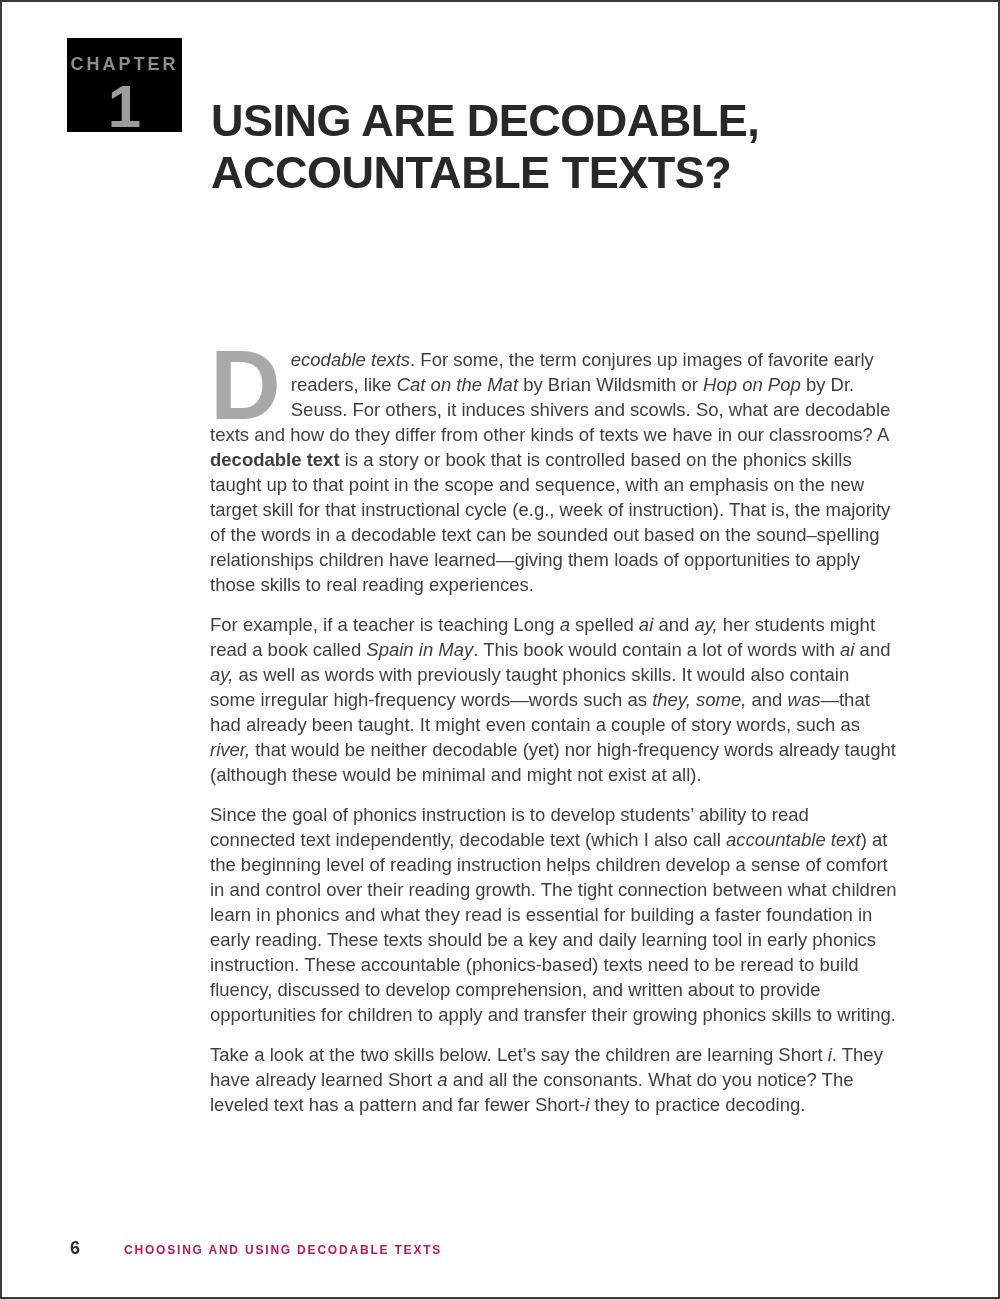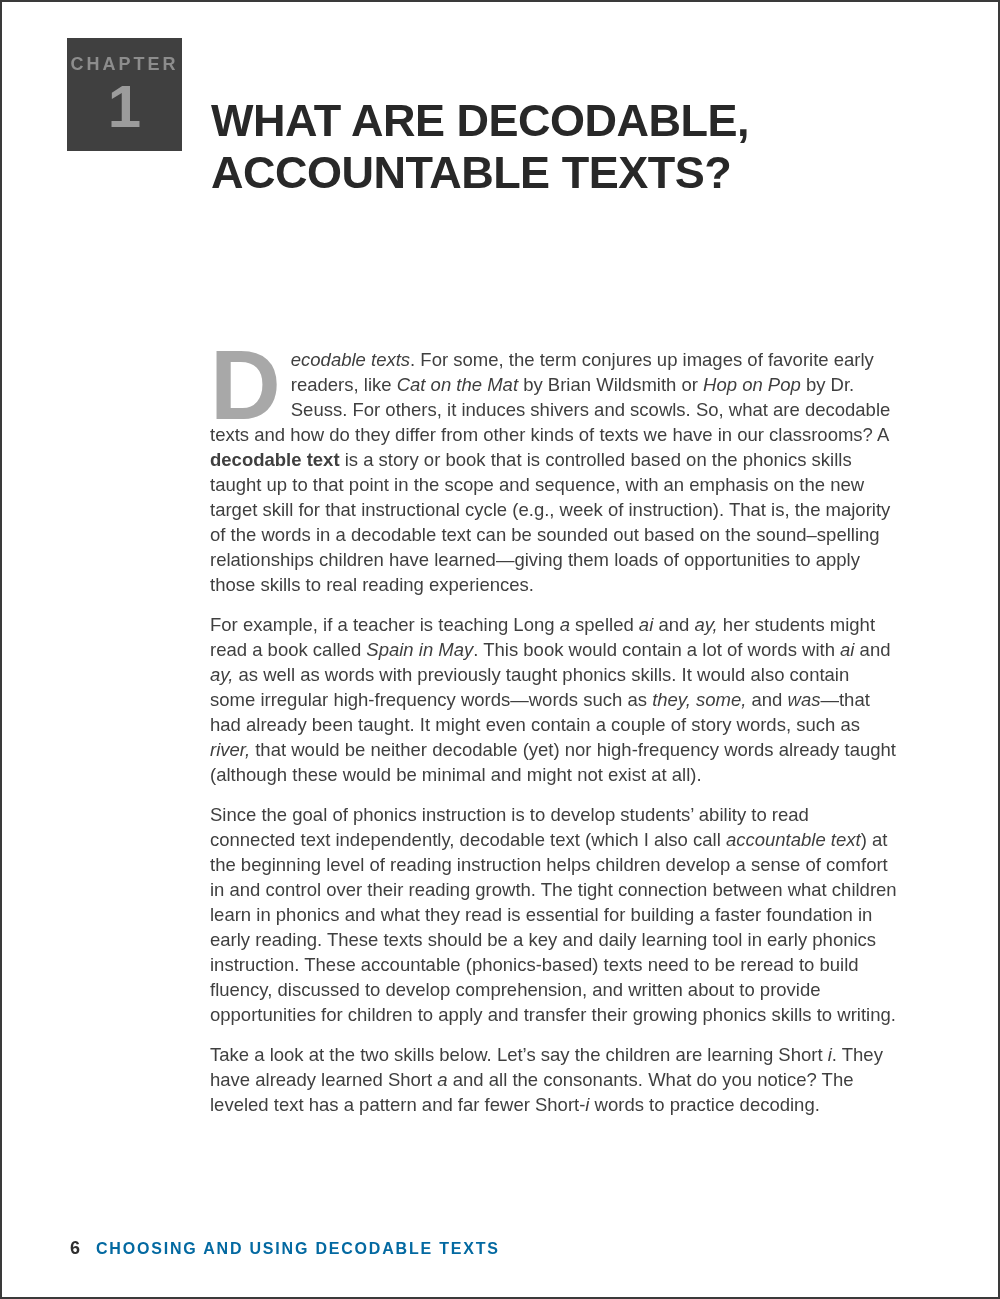--- a/index.html
+++ b/index.html
@@ -15,22 +15,22 @@
     box-sizing: border-box;
     background: #ffffff;
     border: 2px solid #3a3a3a;
     overflow: hidden;
   }
   .chapter-box {
     position: absolute;
     left: 65px;
     top: 36px;
     width: 115px;
-    height: 113px;
-    background: #404040;
+    height: 94px;
+    background: #000000;
     text-align: center;
   }
   .chapter-label {
     margin-top: 16px;
     font-size: 18px;
     font-weight: bold;
     letter-spacing: 3px;
     color: #8d8d8d;
   }
   .chapter-number {
@@ -78,47 +78,47 @@
     top: 1236px;
     display: flex;
     align-items: baseline;
   }
   .footer-page-number {
     font-size: 18px;
     font-weight: bold;
     color: #2e2e2e;
   }
   .footer-running-title {
-    margin-left: 16px;
-    font-size: 16px;
+    margin-left: 44px;
+    font-size: 12px;
     font-weight: bold;
     letter-spacing: 1.8px;
-    color: #0369a1;
+    color: #be185d;
   }
 </style>
 </head>
 <body>
 
 <div class="page">
 
   <div class="chapter-box">
     <div class="chapter-label">CHAPTER</div>
     <div class="chapter-number">1</div>
   </div>
 
   <div class="page-title">
-    <div>WHAT ARE DECODABLE,</div>
+    <div>USING ARE DECODABLE,</div>
     <div>ACCOUNTABLE TEXTS?</div>
   </div>
 
   <div class="article">
       <p class="body-para"><span class="dropcap">D</span><span class="it">ecodable texts</span><span>. For some, the term conjures up images of favorite early readers, like </span><span class="it">Cat on the Mat</span><span> by Brian Wildsmith or </span><span class="it">Hop on Pop</span><span> by Dr. Seuss. For others, it induces shivers and scowls. So, what are decodable texts and how do they differ from other kinds of texts we have in our classrooms? A </span><span class="bd">decodable text</span><span> is a story or book that is controlled based on the phonics skills taught up to that point in the scope and sequence, with an emphasis on the new target skill for that instructional cycle (e.g., week of instruction). That is, the majority of the words in a decodable text can be sounded out based on the sound–spelling relationships children have learned—giving them loads of opportunities to apply those skills to real reading experiences.</span></p>
       <p class="body-para"><span>For example, if a teacher is teaching Long </span><span class="it">a</span><span> spelled </span><span class="it">ai</span><span> and </span><span class="it">ay,</span><span> her students might read a book called </span><span class="it">Spain in May</span><span>. This book would contain a lot of words with </span><span class="it">ai</span><span> and </span><span class="it">ay,</span><span> as well as words with previously taught phonics skills. It would also contain some irregular high-frequency words—words such as </span><span class="it">they, some,</span><span> and </span><span class="it">was</span><span>—that had already been taught. It might even contain a couple of story words, such as </span><span class="it">river,</span><span> that would be neither decodable (yet) nor high-frequency words already taught (although these would be minimal and might not exist at all).</span></p>
       <p class="body-para"><span>Since the goal of phonics instruction is to develop students’ ability to read connected text independently, decodable text (which I also call </span><span class="it">accountable text</span><span>) at the beginning level of reading instruction helps children develop a sense of comfort in and control over their reading growth. The tight connection between what children learn in phonics and what they read is essential for building a faster foundation in early reading. These texts should be a key and daily learning tool in early phonics instruction. These accountable (phonics-based) texts need to be reread to build fluency, discussed to develop comprehension, and written about to provide opportunities for children to apply and transfer their growing phonics skills to writing.</span></p>
-      <p class="body-para"><span>Take a look at the two skills below. Let’s say the children are learning Short </span><span class="it">i</span><span>. They have already learned Short </span><span class="it">a</span><span> and all the consonants. What do you notice? The leveled text has a pattern and far fewer Short-</span><span class="it">i</span><span> words to practice decoding.</span></p>
+      <p class="body-para"><span>Take a look at the two skills below. Let’s say the children are learning Short </span><span class="it">i</span><span>. They have already learned Short </span><span class="it">a</span><span> and all the consonants. What do you notice? The leveled text has a pattern and far fewer Short-</span><span class="it">i</span><span> they to practice decoding.</span></p>
     </div>
 
   <div class="footer">
     <span class="footer-page-number">6</span>
     <span class="footer-running-title">CHOOSING AND USING DECODABLE TEXTS</span>
   </div>
 
 </div>
 
 </body></html>

